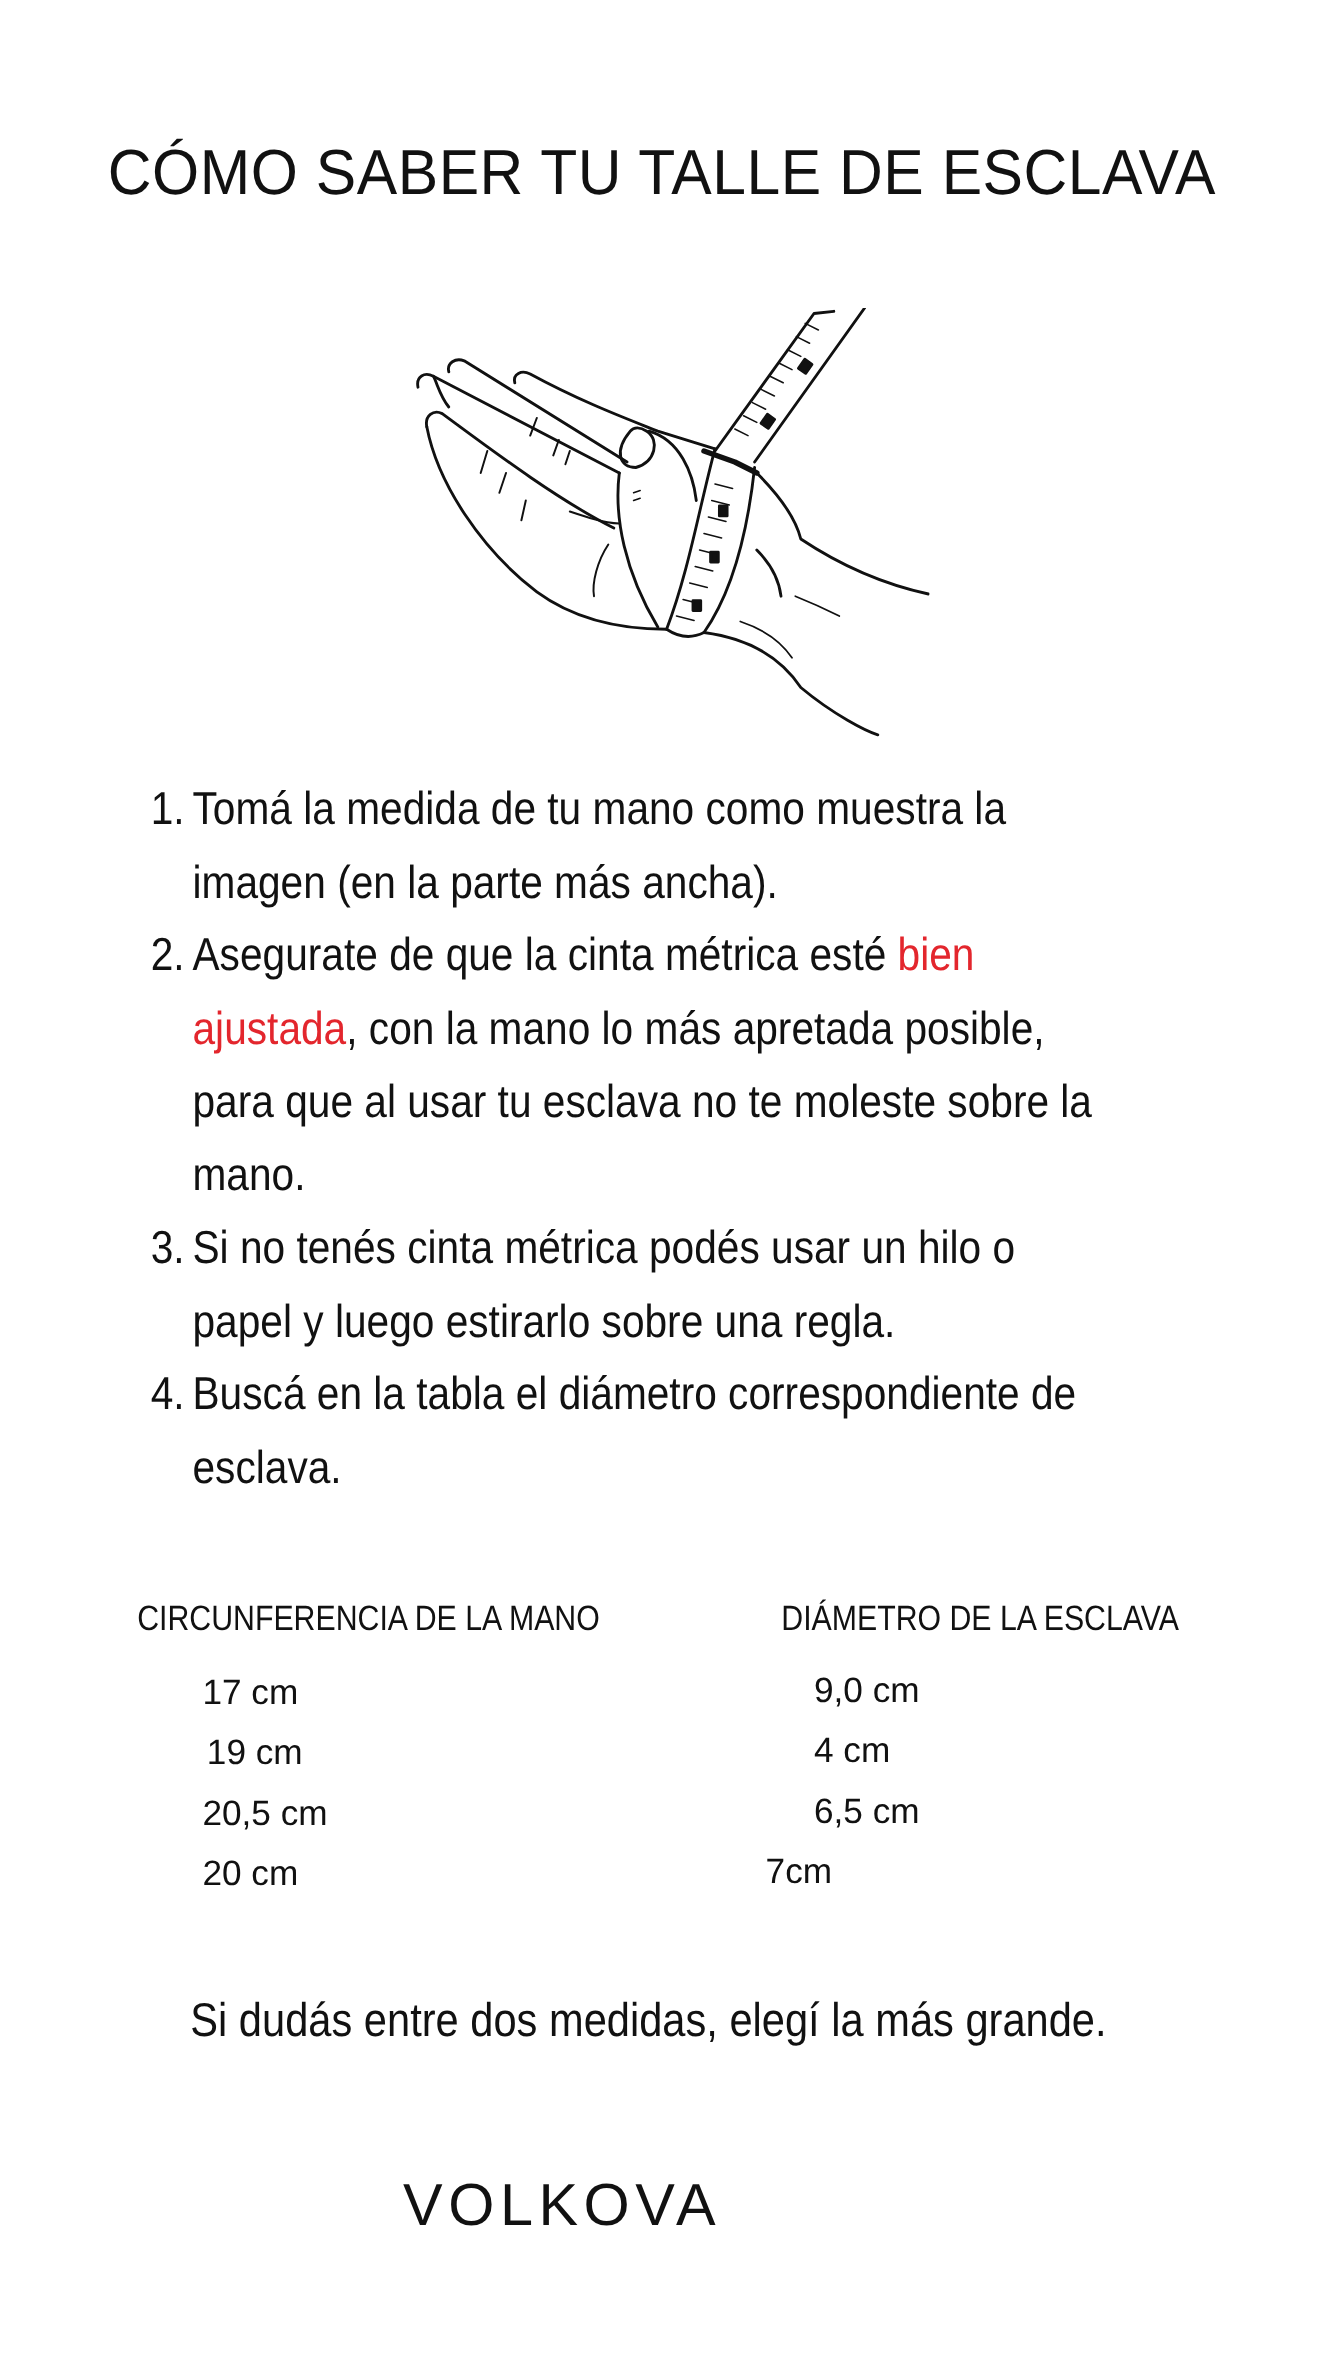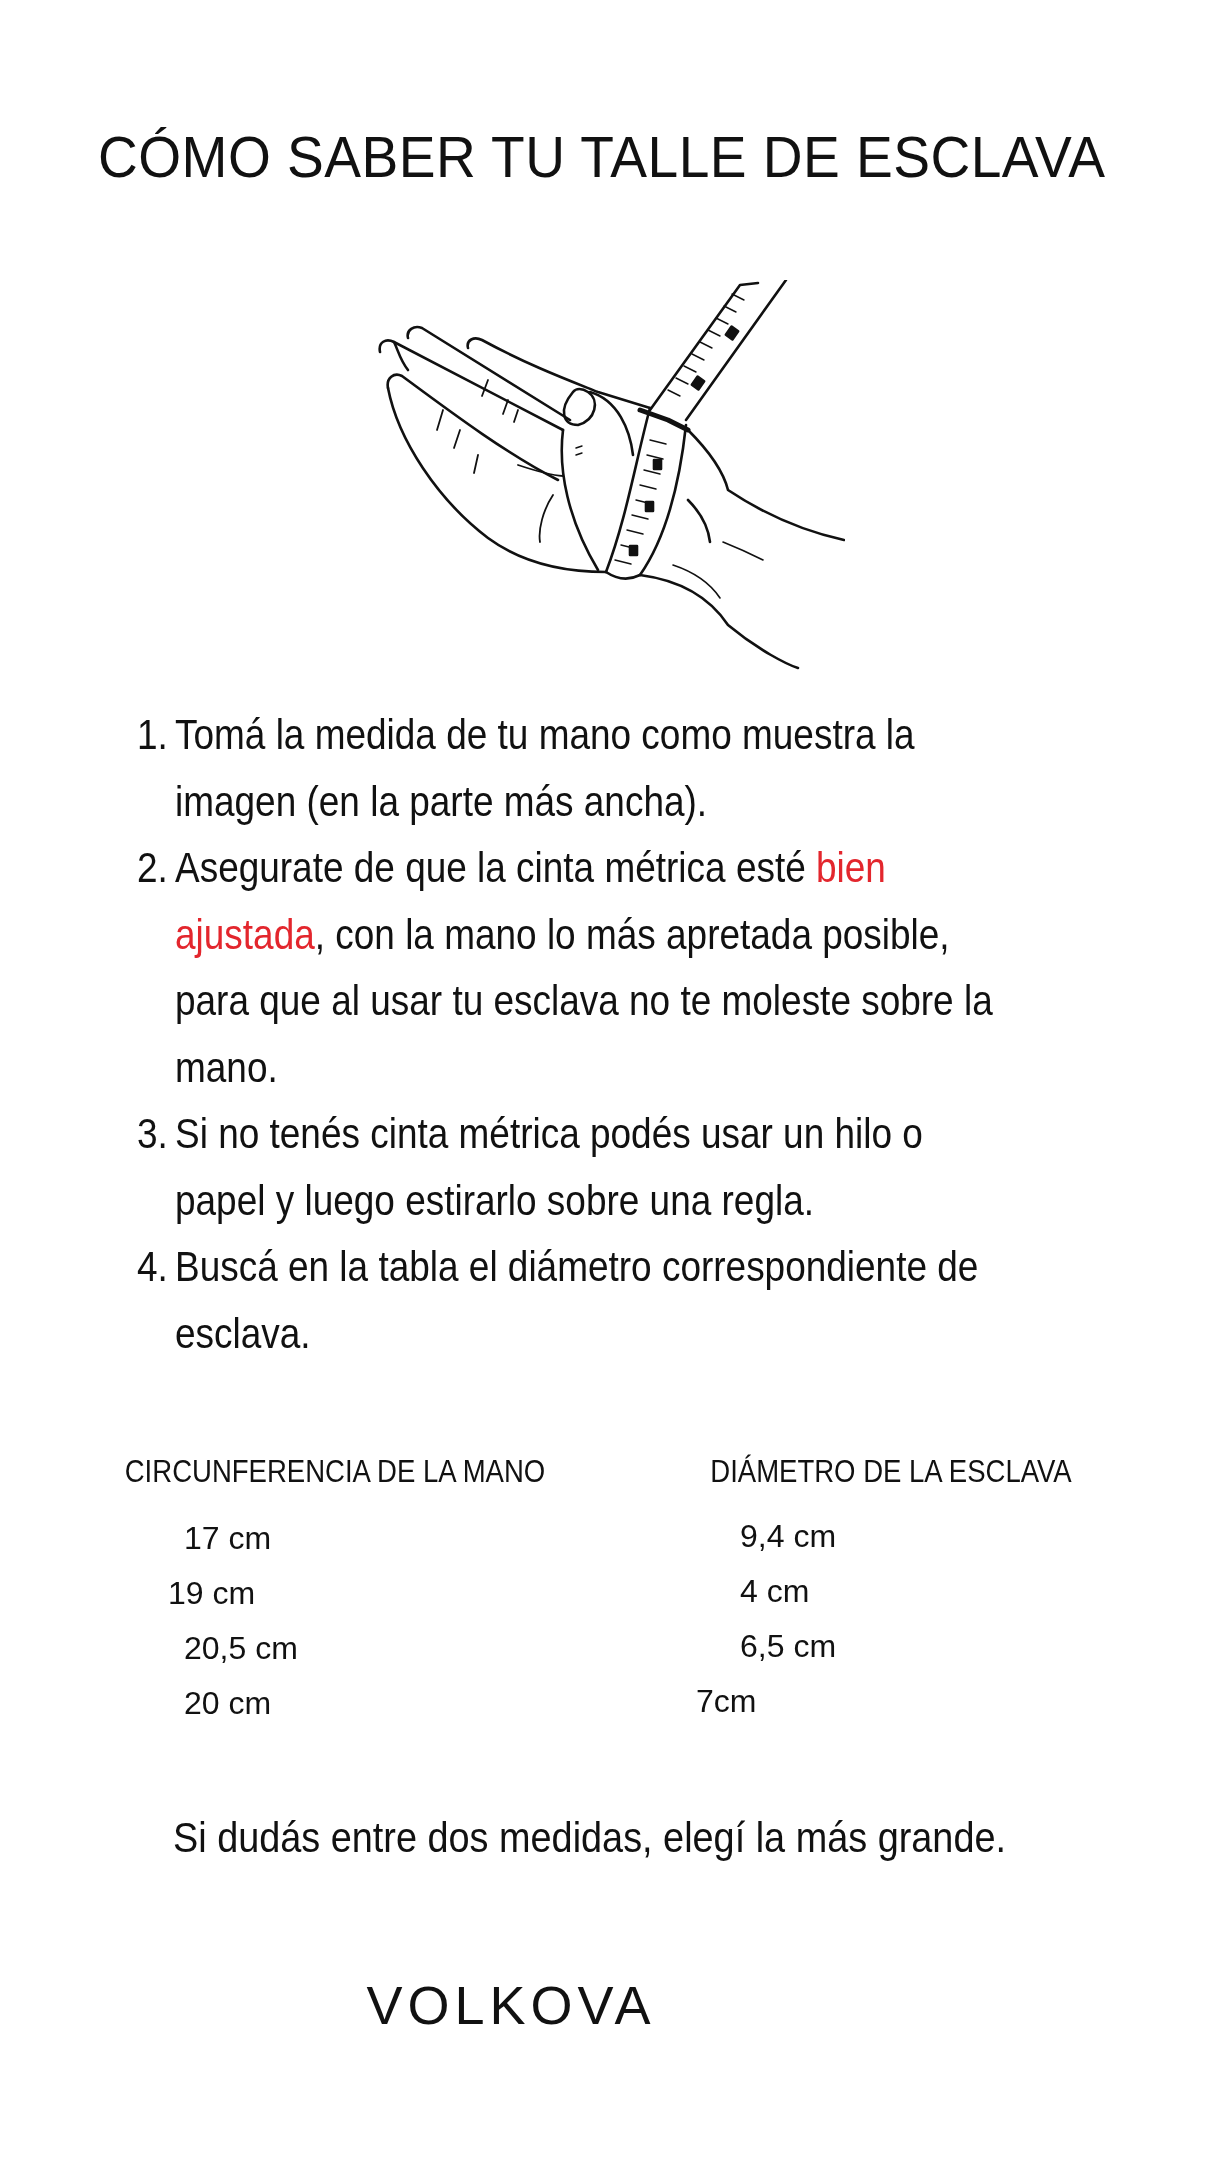--- a/index.html
+++ b/index.html
@@ -86,23 +86,23 @@
   <div class="abs list-num" style="top:1244px">4.</div>
   <div class="abs list-line" style="top:1244px"><span>Buscá en la tabla el diámetro correspondiente de</span></div>
   <div class="abs list-line" style="top:1311px"><span>esclava.</span></div>
 </div>
 
 <div>
   <div class="abs th" style="left:35px; width:600px; text-align:center; top:1454px; transform:scaleX(0.86)">CIRCUNFERENCIA DE LA MANO</div>
   <div class="abs th" style="left:591px; width:600px; text-align:center; top:1454px; transform:scaleX(0.86)">DIÁMETRO DE LA ESCLAVA</div>
 
   <div class="abs td" style="left:184px; top:1521px">17 cm</div>
-  <div class="abs td" style="left:740px; top:1519px">9,4 cm</div>
+  <div class="abs td" style="left:740px; top:1519px">9,0 cm</div>
 
-  <div class="abs td" style="left:168px; top:1576px">19 cm</div>
+  <div class="abs td" style="left:188px; top:1576px">19 cm</div>
   <div class="abs td" style="left:740px; top:1574px">4 cm</div>
 
   <div class="abs td" style="left:184px; top:1631px">20,5 cm</div>
   <div class="abs td" style="left:740px; top:1629px">6,5 cm</div>
 
   <div class="abs td" style="left:184px; top:1686px">20 cm</div>
   <div class="abs td" style="left:696px; top:1684px">7cm</div>
 </div>
 
 <div class="abs note">Si dudás entre dos medidas, elegí la más grande.</div>

